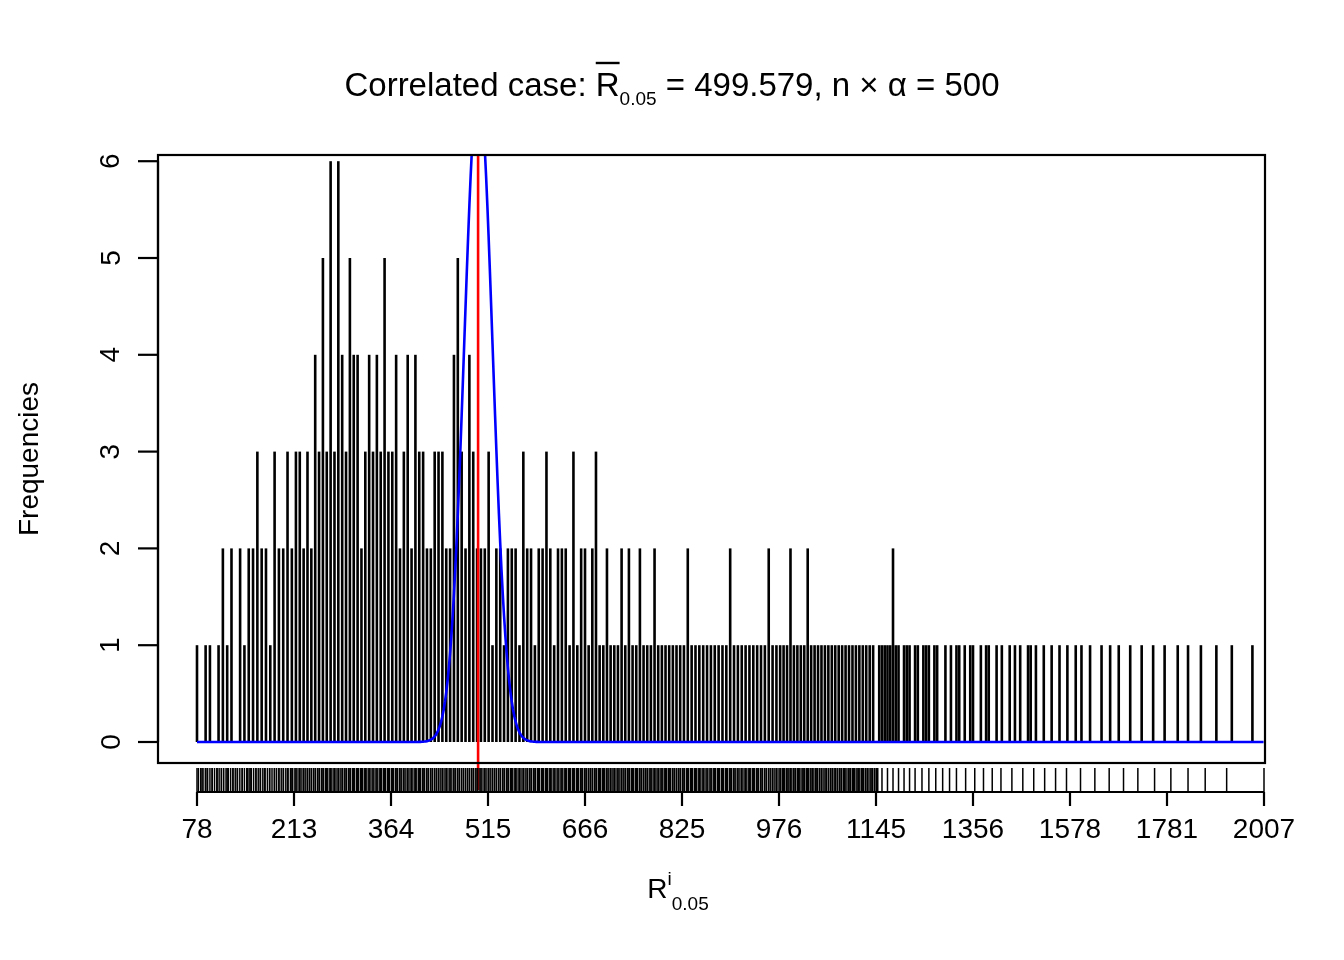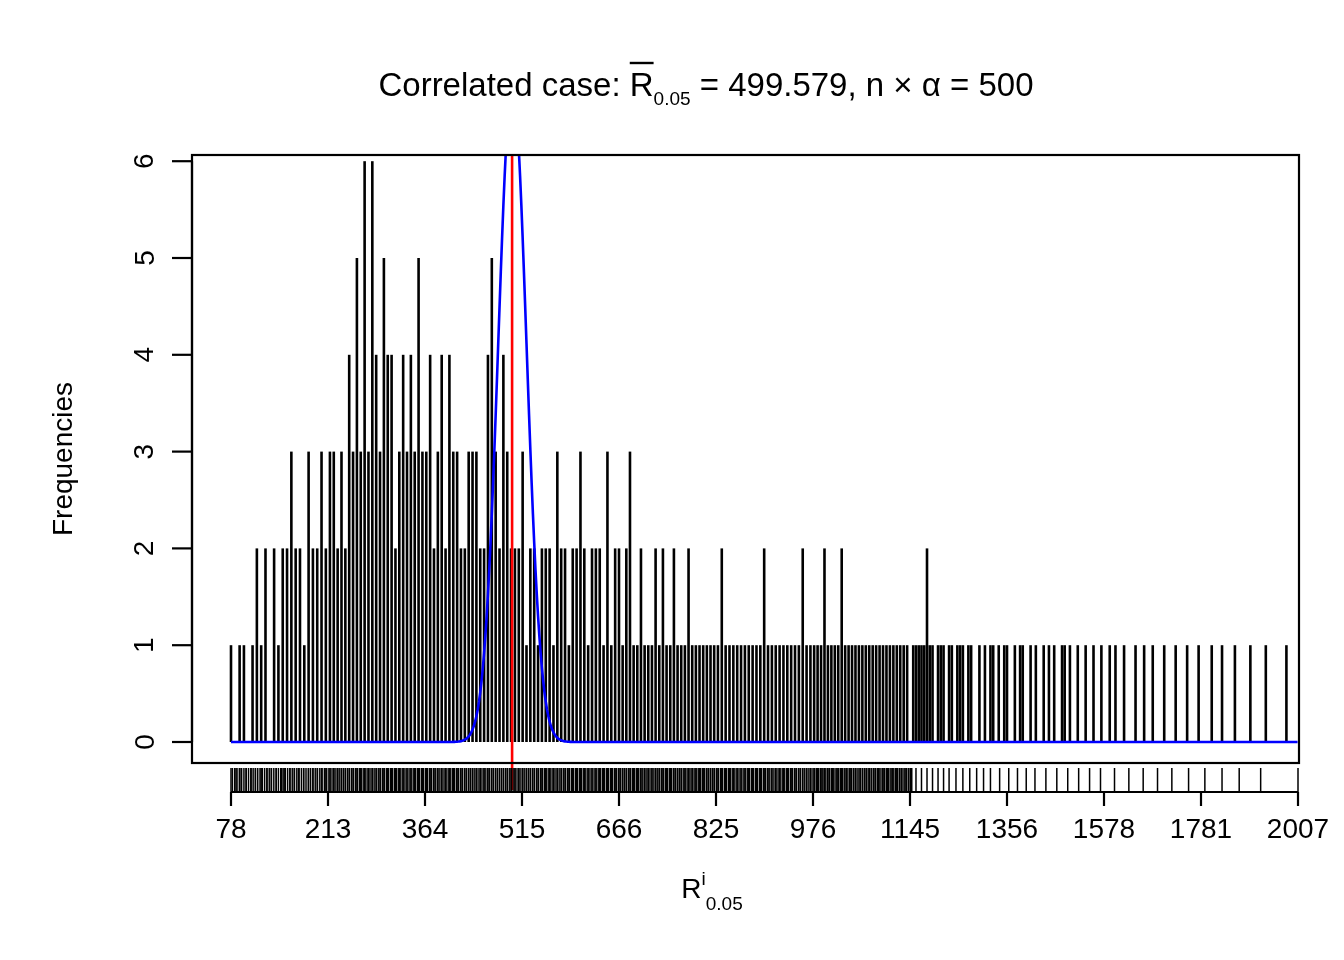--- a/index.html
+++ b/index.html
@@ -4,21 +4,21 @@
 <style>
   html,body{margin:0;padding:0;}
   body{
     width:1344px;height:960px;
     background:#ffffff;
     font-family:"Liberation Sans", sans-serif;
     color:#000000;
     overflow:hidden;
     position:relative;
   }
-  #figure{position:absolute;left:0;top:0;width:1084px;height:960px;margin-left:34px;}
+  #figure{position:absolute;left:0;top:0;width:1084px;height:960px;}
   #plot-svg{display:block;width:1344px;height:960px;}
   .axis-line{stroke:#000000;stroke-width:2.2;fill:none;}
   .tick-line{stroke:#000000;stroke-width:2.2;}
   .frame{stroke:#000000;stroke-width:2.2;fill:none;}
   .hist-bar{fill:#000000;}
   .rug-tick{stroke:#000000;stroke-width:1.5;}
   .density-curve{stroke:#0000FF;stroke-width:2.6;fill:none;}
   .mean-line{stroke:#FF0000;stroke-width:2.6;}
   text{font-family:"Liberation Sans", sans-serif;fill:#000000;}
   .title-text{font-size:33px;}

